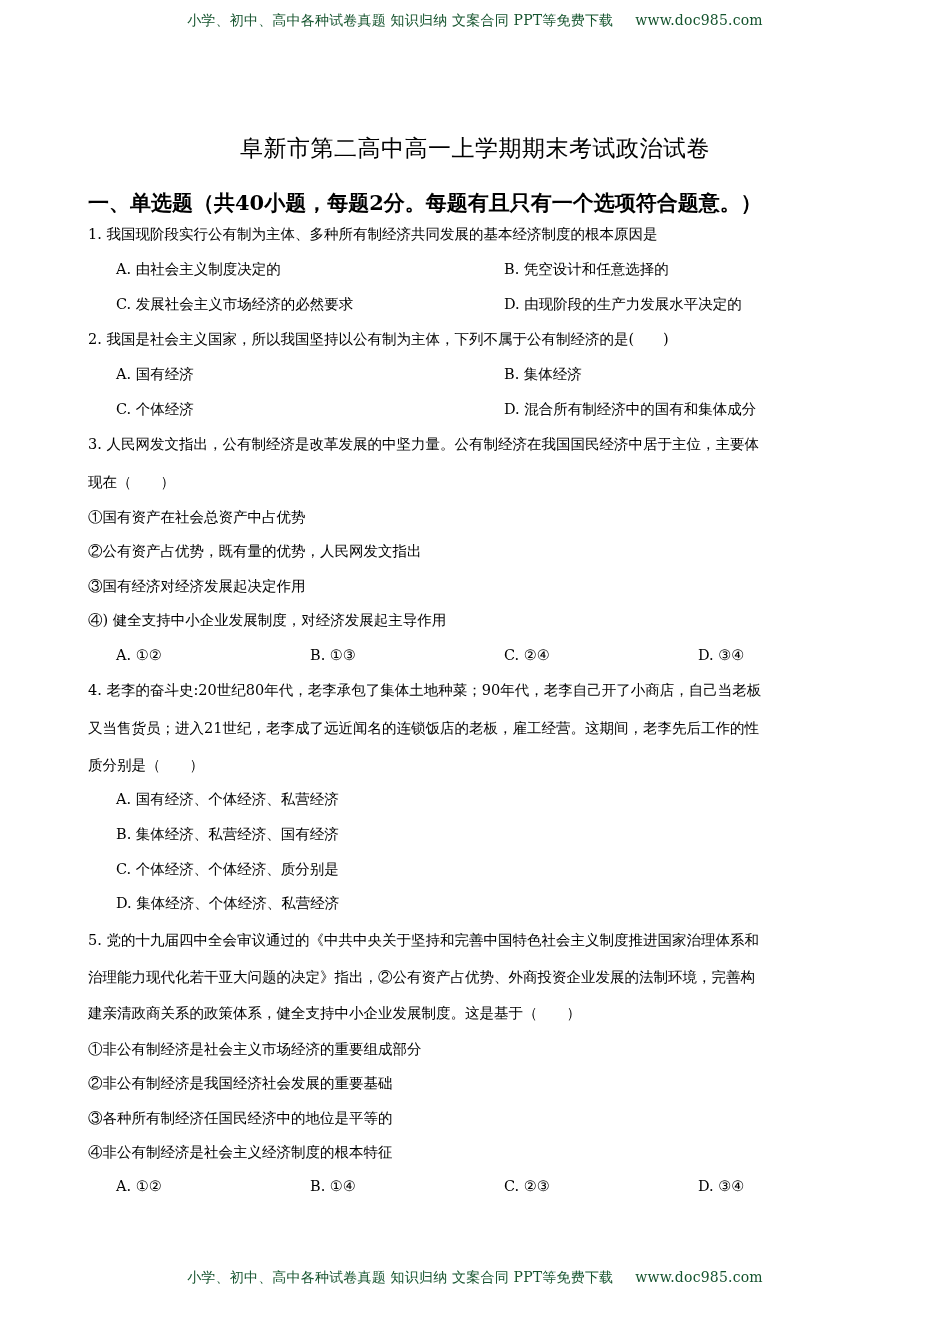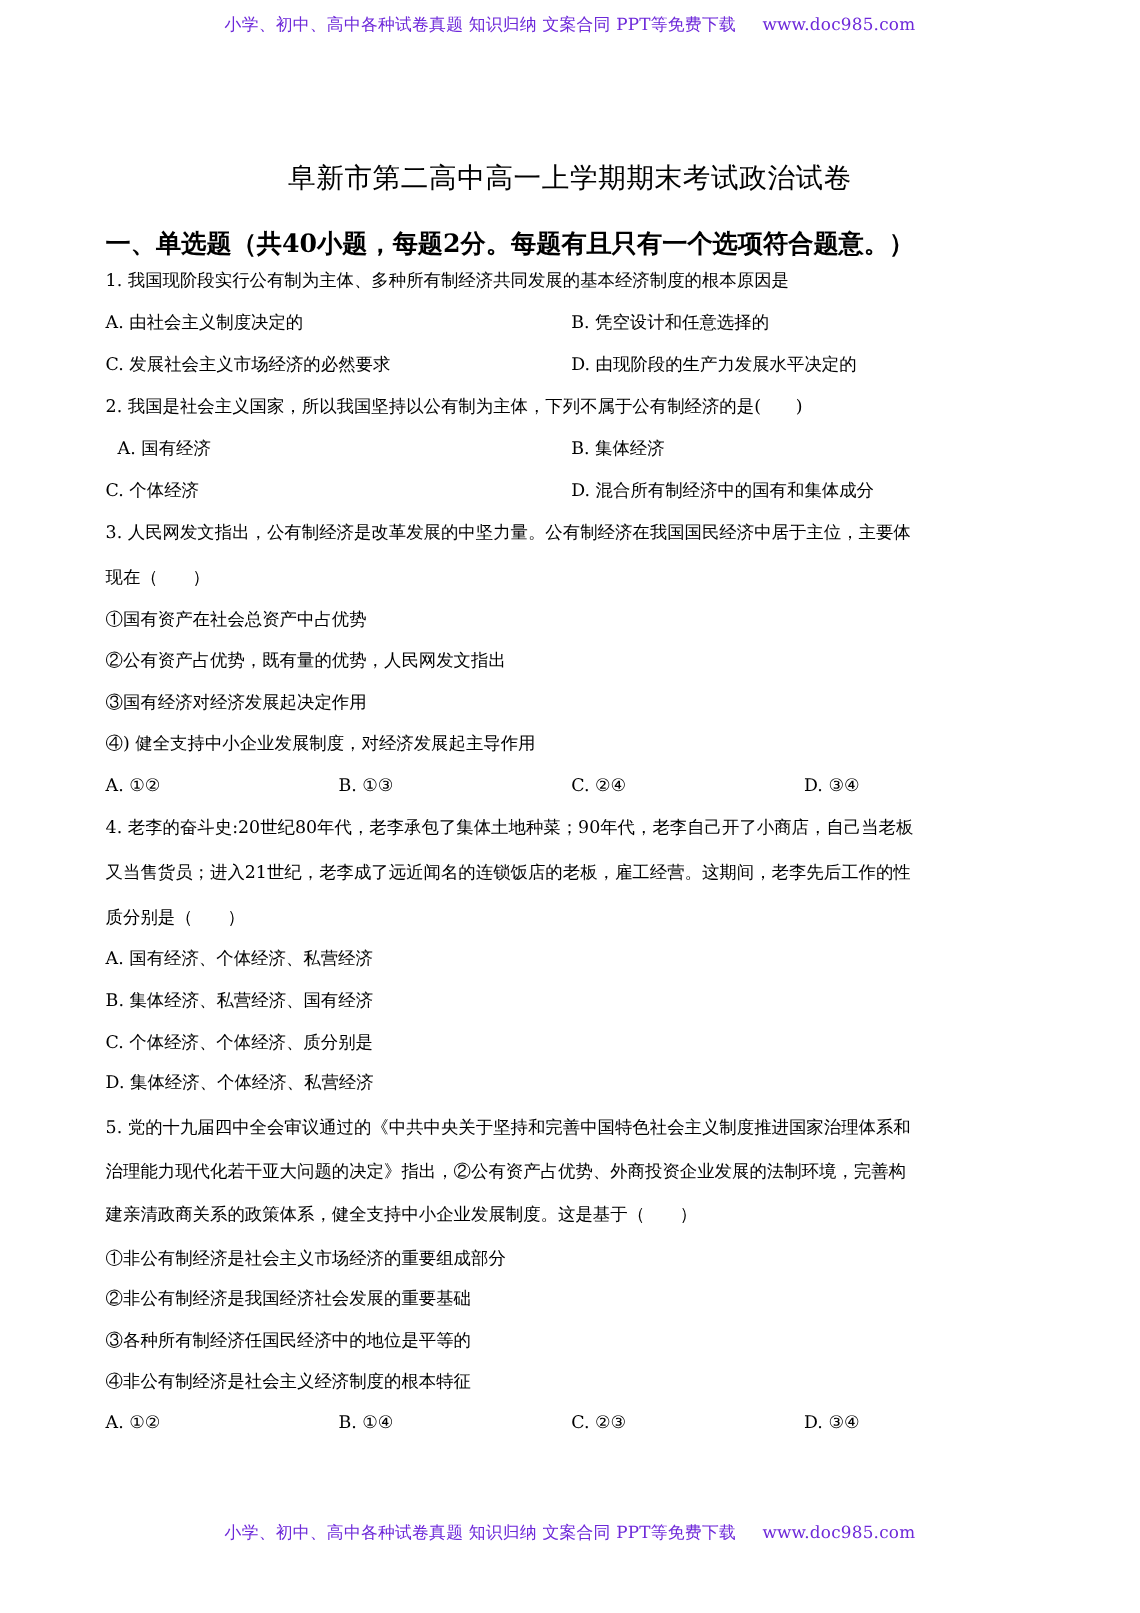--- a/index.html
+++ b/index.html
@@ -3,57 +3,57 @@
 <meta charset="utf-8">
 <style>
   html, body { margin: 0; padding: 0; background: #ffffff; }
   body {
     width: 950px; height: 1344px; position: relative; overflow: hidden;
     font-family: "DejaVu Serif", "Liberation Serif", serif;
     color: #000;
   }
   .hdr {
     position: absolute; left: 0; width: 950px; text-align: center;
-    font-size: 14px; color: #6d28d9; letter-spacing: 0.2px;
+    font-size: 14px; color: #14532d; letter-spacing: 0.2px;
   }
   .hdr .site { margin-left: 22px; }
   #header { top: 12px; }
   #footer { top: 1269px; }
   .title {
     position: absolute; top: 133px; left: 0; width: 950px; text-align: center;
     font-size: 23px; font-weight: normal; letter-spacing: 0.5px;
   }
   .sec {
     position: absolute; top: 189px; left: 88px;
     font-size: 21px; font-weight: bold;
   }
   .line {
     position: absolute; left: 88px; font-size: 14.5px; white-space: nowrap;
     line-height: 20px;
   }
-  .opt { position: absolute; font-size: 14.5px; white-space: nowrap; line-height: 20px; }
+  .opt { position: absolute; font-size: 14.5px; white-space: nowrap; line-height: 20px; margin-left: 28px; }
 </style>
 </head>
 <body>
 
 <div id="header" class="hdr">
   <span>小学、初中、高中各种试卷真题 知识归纳 文案合同 PPT等免费下载</span><span class="site">www.doc985.com</span>
 </div>
 
 <div class="title">阜新市第二高中高一上学期期末考试政治试卷</div>
 <div class="sec">一、单选题（共40小题，每题2分。每题有且只有一个选项符合题意。）</div>
 
 <div class="line" style="top:224px">1. 我国现阶段实行公有制为主体、多种所有制经济共同发展的基本经济制度的根本原因是</div>
 <div class="opt" style="top:259px;left:88px">A. 由社会主义制度决定的</div>
 <div class="opt" style="top:259px;left:476px">B. 凭空设计和任意选择的</div>
 <div class="opt" style="top:294px;left:88px">C. 发展社会主义市场经济的必然要求</div>
 <div class="opt" style="top:294px;left:476px">D. 由现阶段的生产力发展水平决定的</div>
 
 <div class="line" style="top:329px">2. 我国是社会主义国家，所以我国坚持以公有制为主体，下列不属于公有制经济的是(　　)</div>
-<div class="opt" style="top:364px;left:98px">A. 国有经济</div>
+<div class="opt" style="top:364px;left:88px">A. 国有经济</div>
 <div class="opt" style="top:364px;left:476px">B. 集体经济</div>
 <div class="opt" style="top:399px;left:88px">C. 个体经济</div>
 <div class="opt" style="top:399px;left:476px">D. 混合所有制经济中的国有和集体成分</div>
 
 <div class="line" style="top:434px">3. 人民网发文指出，公有制经济是改革发展的中坚力量。公有制经济在我国国民经济中居于主位，主要体</div>
 <div class="line" style="top:472px">现在（　　）</div>
 <div class="line" style="top:507px">①国有资产在社会总资产中占优势</div>
 <div class="line" style="top:541px">②公有资产占优势，既有量的优势，人民网发文指出</div>
 <div class="line" style="top:576px">③国有经济对经济发展起决定作用</div>
 <div class="line" style="top:610px">④) 健全支持中小企业发展制度，对经济发展起主导作用</div>

